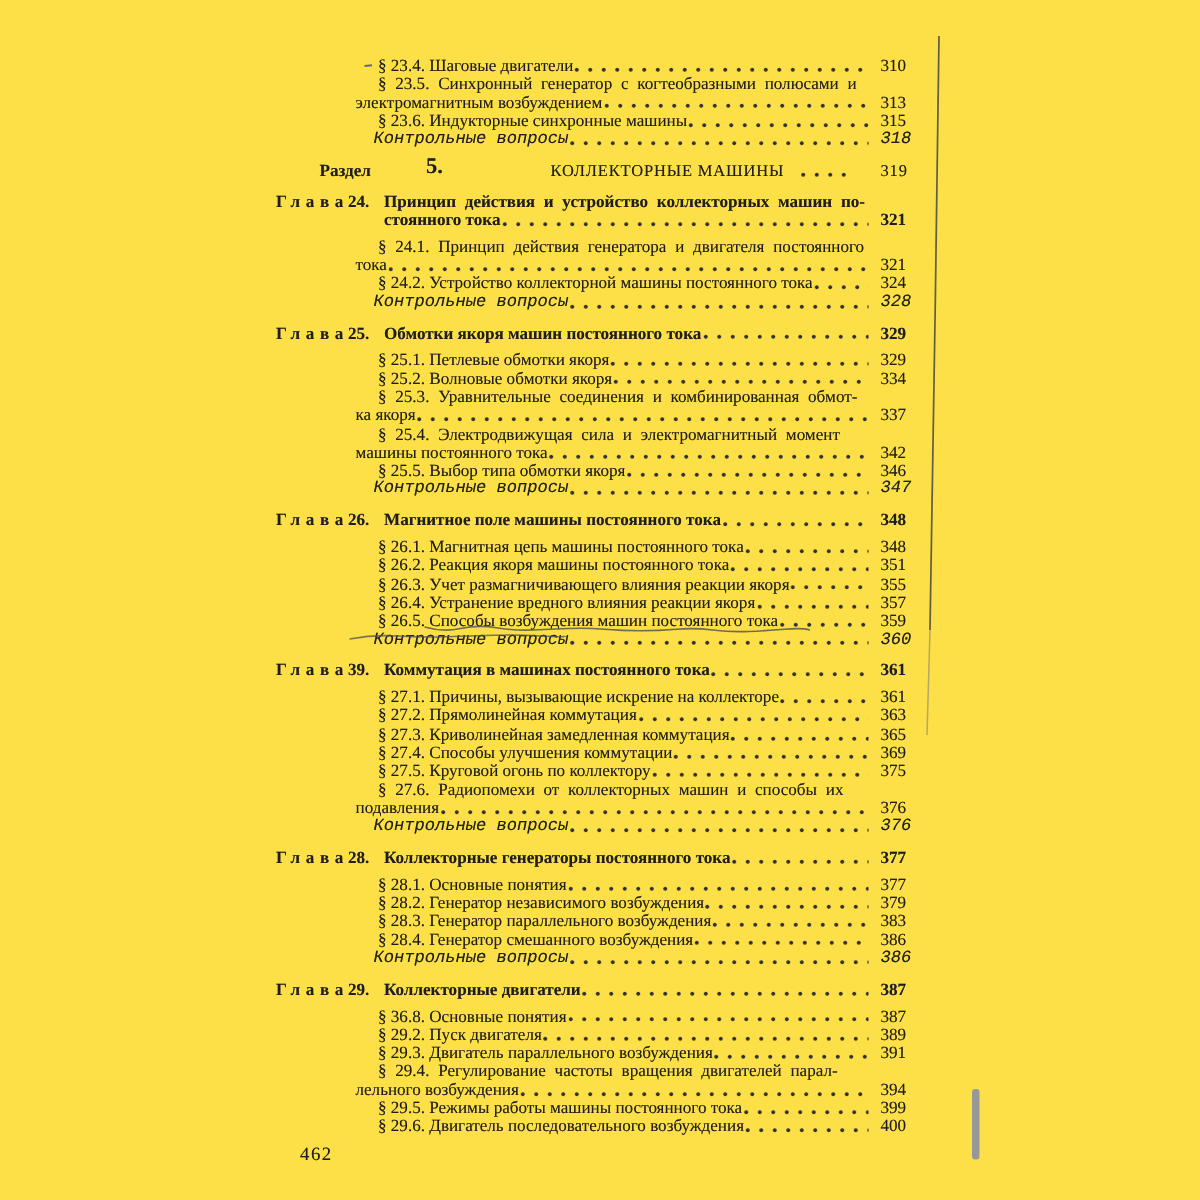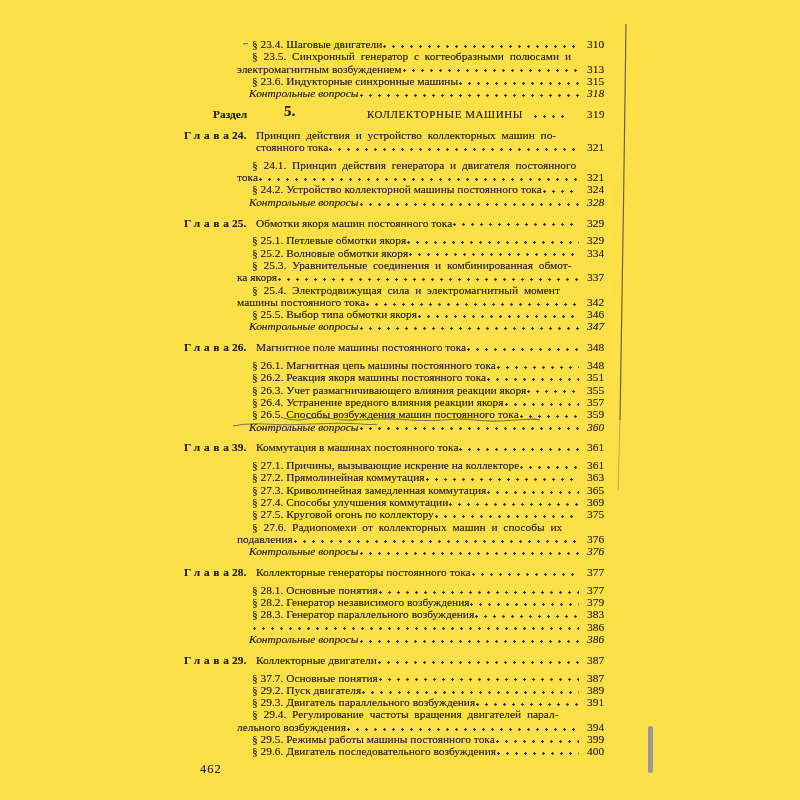--- a/index.html
+++ b/index.html
@@ -22,24 +22,24 @@
   .row.chapter{margin-top:8.5px;}
   .row.razdel{margin-top:8.5px;margin-bottom:1px;margin-left:29px;}
   .row.section.after-ch{margin-top:5.5px;}
 
   .hd-label{position:absolute;left:2px;top:0;font-weight:700;}
   .row.chapter .hd-label{letter-spacing:.33em;}
   .hd-num{position:absolute;font-weight:700;}
   .row.chapter .hd-num{left:50px;}
   .row.razdel .hd-num{left:73px;top:-3px;font-size:15px;}
 
-  .row.chapter .line{padding-left:19px;font-weight:400;}
+  .row.chapter .line{padding-left:19px;font-weight:700;}
   .row.razdel .line{padding-left:101px;font-weight:400;font-size:11px;letter-spacing:.55px;gap:10px;}
   .row.section .line.first{padding-left:15px;}
-  .row.control .line{padding-left:12px;font-style:italic;}
+  .row.control .line{padding-left:12px;font-style:italic;font-family:Liberation Mono, monospace;}
 
   .line.just{word-spacing:.26em;white-space:nowrap;}
   .line.last{display:flex;align-items:baseline;}
   .txt{white-space:pre;flex:0 0 auto;}
   .leader{
     flex:1 1 auto;min-width:0;align-self:stretch;
     margin-right:8px;
     background-image:radial-gradient(circle,#2e2e2e 1.05px,rgba(0,0,0,0) 1.45px);
     background-size:9px 5px;
     background-repeat:repeat-x;
@@ -318,20 +318,21 @@
       </div>
       <div class="row section">
         <div class="line first last">
           <span class="txt">§ 28.3. Генератор параллельного возбуждения</span>
           <span class="leader"></span>
           <span class="pg">383</span>
         </div>
       </div>
       <div class="row section">
         <div class="line first last">
+          <span class="txt">§ 28.4. Генератор смешанного возбуждения</span>
           <span class="leader"></span>
           <span class="pg">386</span>
         </div>
       </div>
       <div class="row control">
         <div class="line first last">
           <span class="txt">Контрольные вопросы</span>
           <span class="leader"></span>
           <span class="pg">386</span>
         </div>
@@ -340,21 +341,21 @@
         <span class="hd-label">Глава</span>
         <span class="hd-num">29.</span>
         <div class="line first last">
           <span class="txt">Коллекторные двигатели</span>
           <span class="leader"></span>
           <span class="pg">387</span>
         </div>
       </div>
       <div class="row section after-ch">
         <div class="line first last">
-          <span class="txt">§ 37.7. Основные понятия</span>
+          <span class="txt">§ 36.8. Основные понятия</span>
           <span class="leader"></span>
           <span class="pg">387</span>
         </div>
       </div>
       <div class="row section">
         <div class="line first last">
           <span class="txt">§ 29.2. Пуск двигателя</span>
           <span class="leader"></span>
           <span class="pg">389</span>
         </div>

